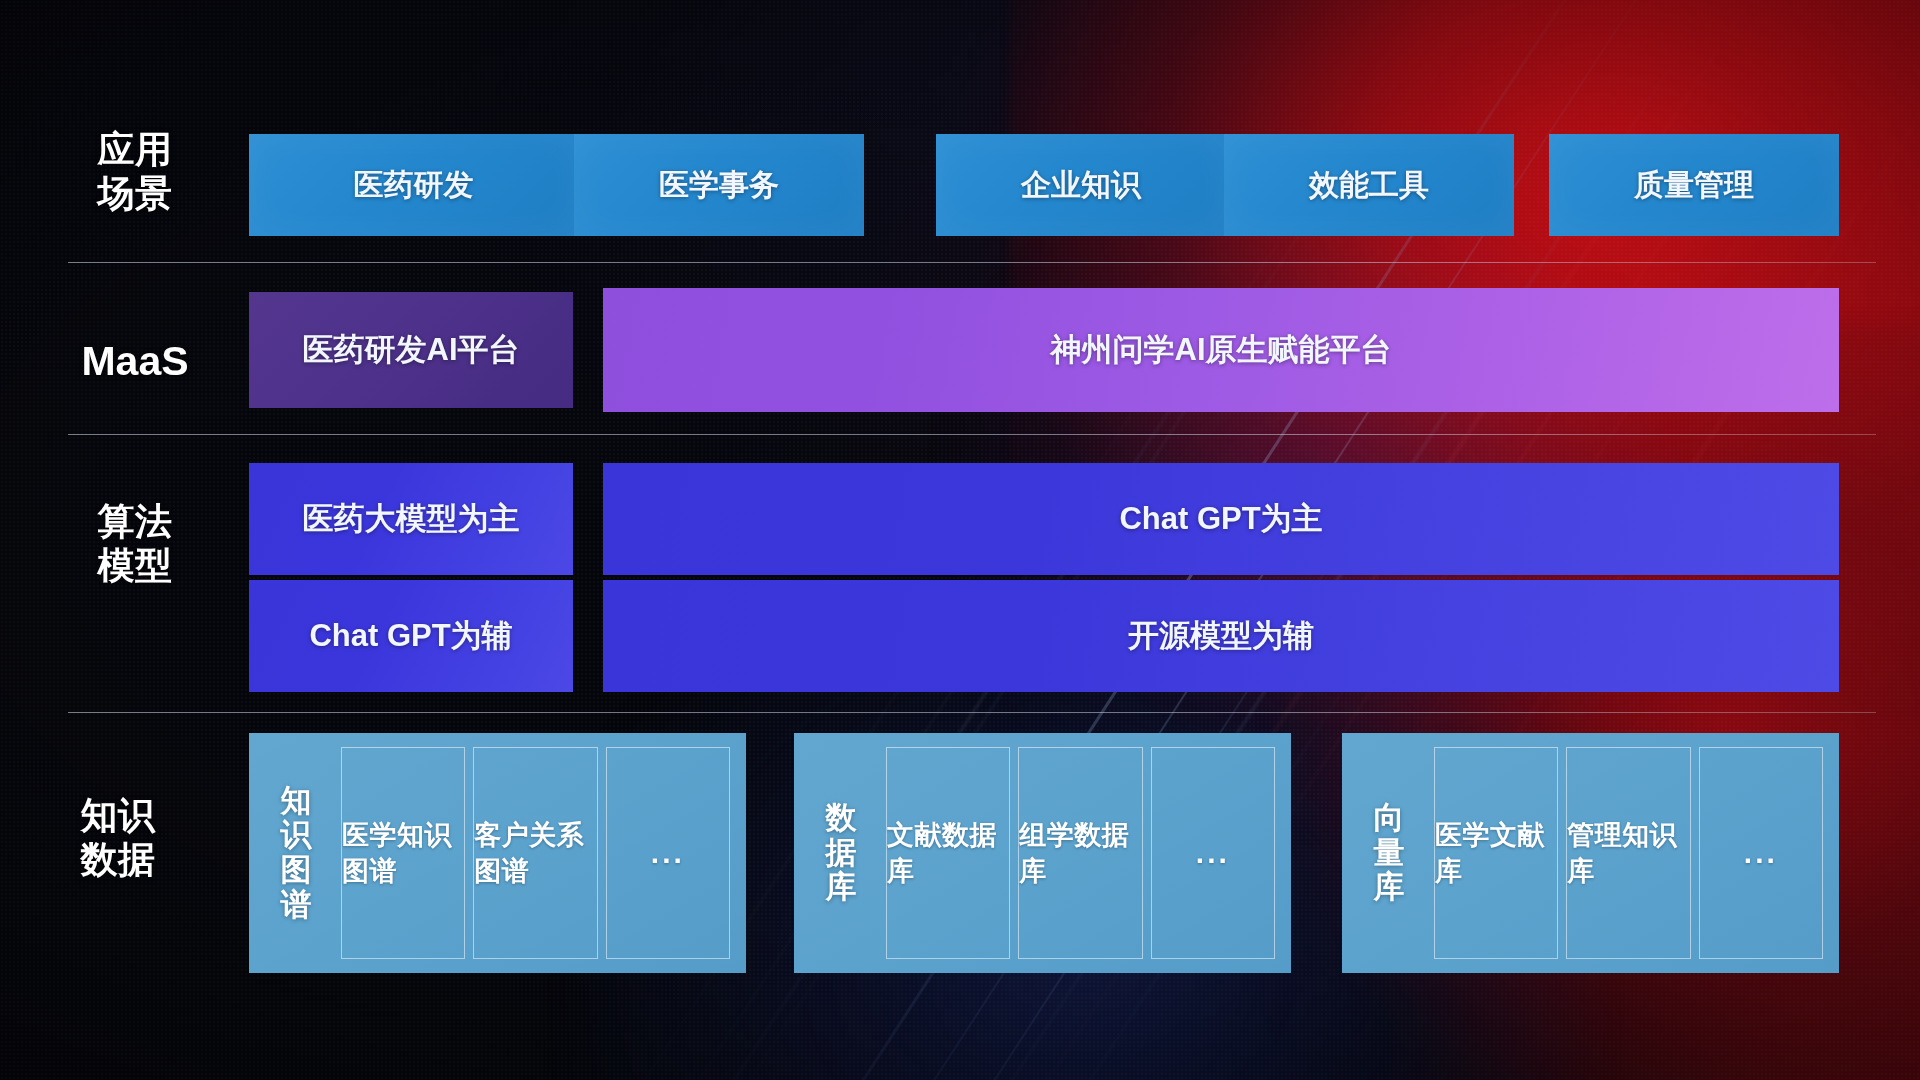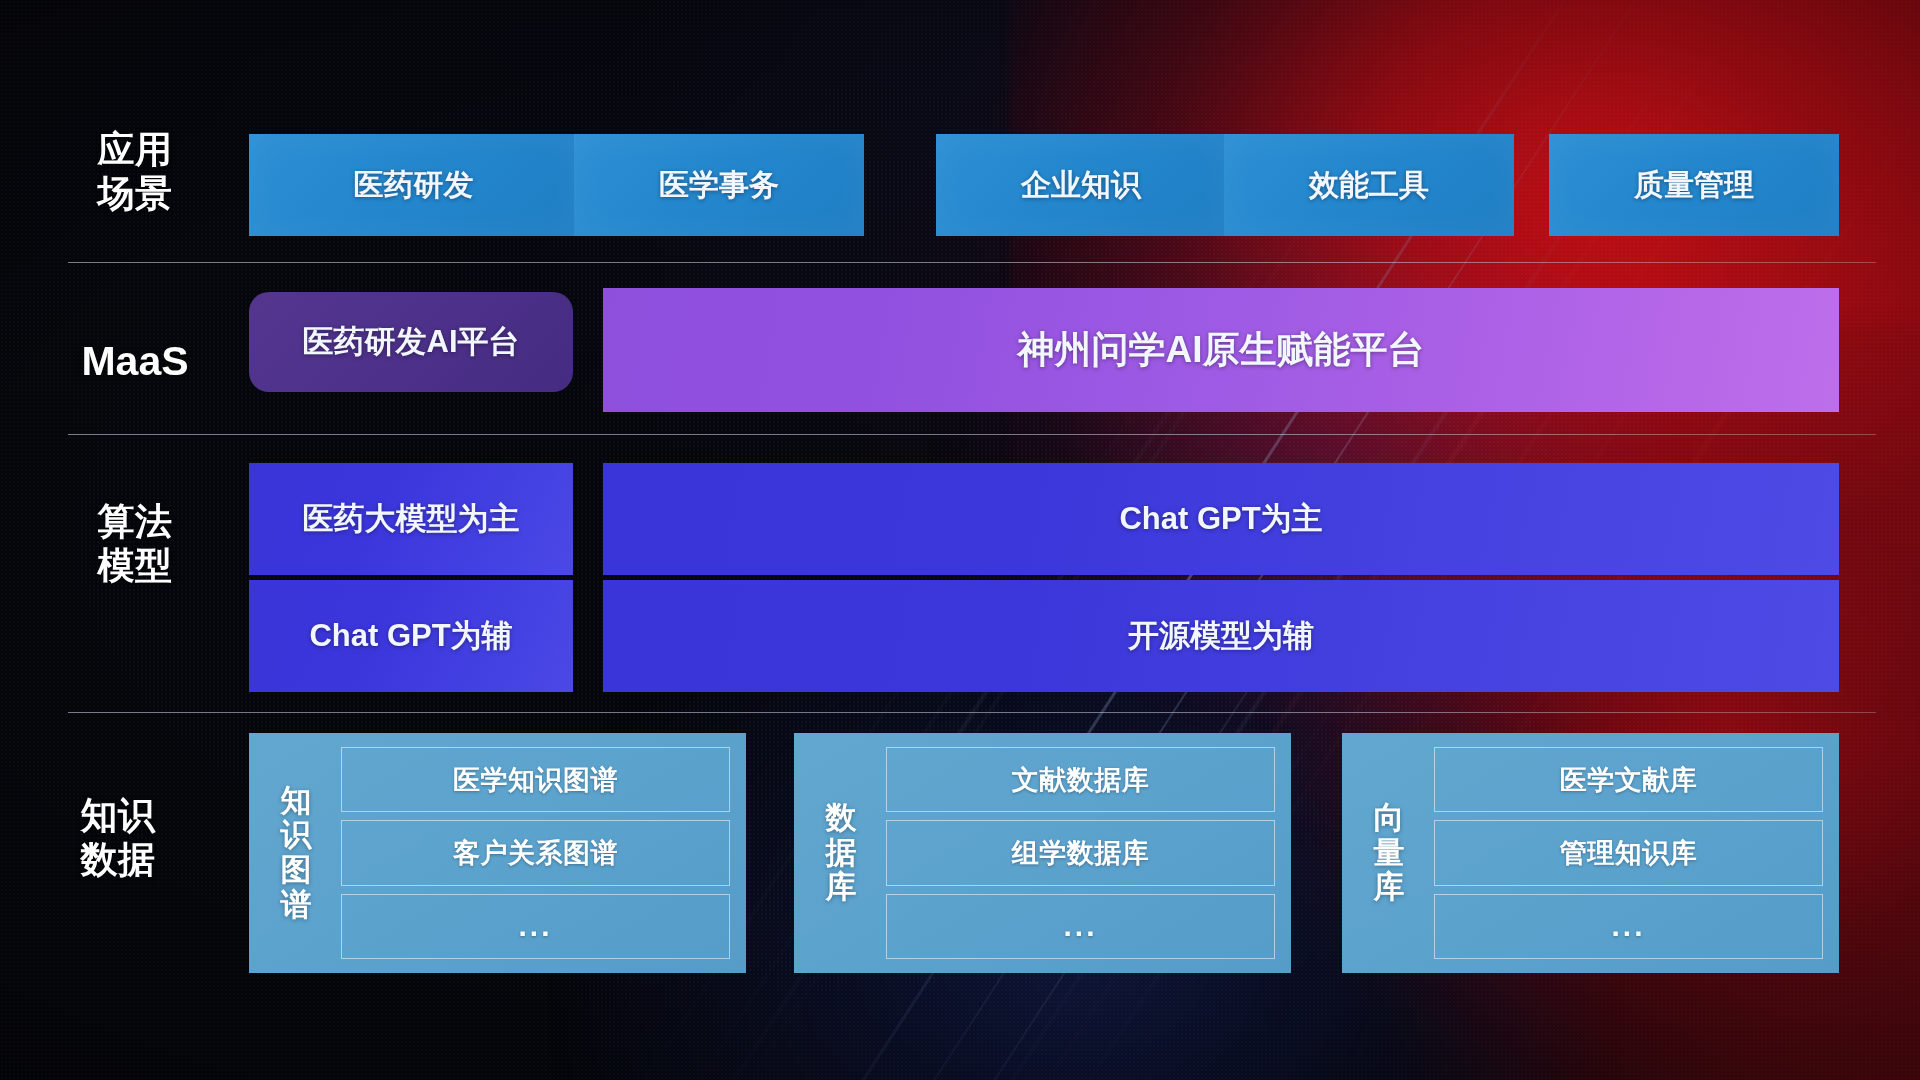--- a/index.html
+++ b/index.html
@@ -115,21 +115,21 @@
     font-size:30px;
     box-shadow:inset 0 0 40px rgba(255,255,255,.05);
   }
   
   .maas-left{
     background:linear-gradient(135deg,#54368f 0%,#4c3089 55%,#452b82 100%);
     font-size:31px;
   }
   .maas-main{
     background:linear-gradient(100deg,#8f4fdd 0%,#9250e0 22%,#9d5ae4 48%,#ab60e6 70%,#b668e8 88%,#bd6eea 100%);
-    font-size:37px;
+    font-size:31px;
   }
   
   .algo-box{
     background:linear-gradient(115deg,#3a35d8 0%,#3b36dc 40%,#4340e2 72%,#4b48e6 100%);
     font-size:31px;
   }
   .algo-box.wide{
     background:linear-gradient(100deg,#3a35d8 0%,#3c37da 35%,#4441e0 65%,#4d4ae6 100%);
   }
 
@@ -148,21 +148,21 @@
     color:#ffffff;
     font-weight:bold;
     font-size:31px;
     line-height:1.12;
     text-align:center;
     text-shadow:0 1px 4px rgba(0,0,0,.35);
   }
   .kgroup-label span{ display:block; }
   .kgroup-items{
     flex:1;
-    display:flex; flex-direction:column; justify-content:flex-end;
+    display:flex; flex-direction:row; justify-content:flex-end;
     gap:8px;
     padding-left:12px;
   }
   .kitem{
     flex:1;
     border:1px solid rgba(255,255,255,.52);
     display:flex; align-items:center; justify-content:center;
     color:#ffffff;
     font-weight:bold;
     font-size:27px;
@@ -218,21 +218,21 @@
   <div class="box app-box" style="left:249px; top:134px; width:329px; height:102px;">医药研发</div>
   <div class="box app-box" style="left:574px; top:134px; width:290px; height:102px;">医学事务</div>
   <div class="box app-box" style="left:899px; top:134px; width:290px; height:102px;margin-left:37px;">企业知识</div>
   <div class="box app-box" style="left:1224px; top:134px; width:290px; height:102px;">效能工具</div>
   <div class="box app-box" style="left:1549px; top:134px; width:290px; height:102px;">质量管理</div>
 
   <div class="divider" style="left:68px; top:262px; width:1808px;"></div>
 
   <div class="rowlabel latin" style="left:60px; top:337px;">MaaS</div>
 
-  <div class="box maas-left" style="left:249px; top:292px; width:324px; height:100px;border-radius:20px;">医药研发AI平台</div>
+  <div class="box maas-left" style="left:249px; top:292px; width:324px; height:116px;">医药研发AI平台</div>
   <div class="box maas-main" style="left:603px; top:288px; width:1236px; height:124px;">神州问学AI原生赋能平台</div>
 
   <div class="divider" style="left:68px; top:434px; width:1808px;"></div>
 
   <div class="rowlabel cjk" style="left:60px; top:500px;font-family:Liberation Serif, serif;">
     <div>算法</div>
     <div>模型</div>
   </div>
 
   <div class="box algo-box" style="left:249px; top:463px; width:324px; height:112px;">医药大模型为主</div>

